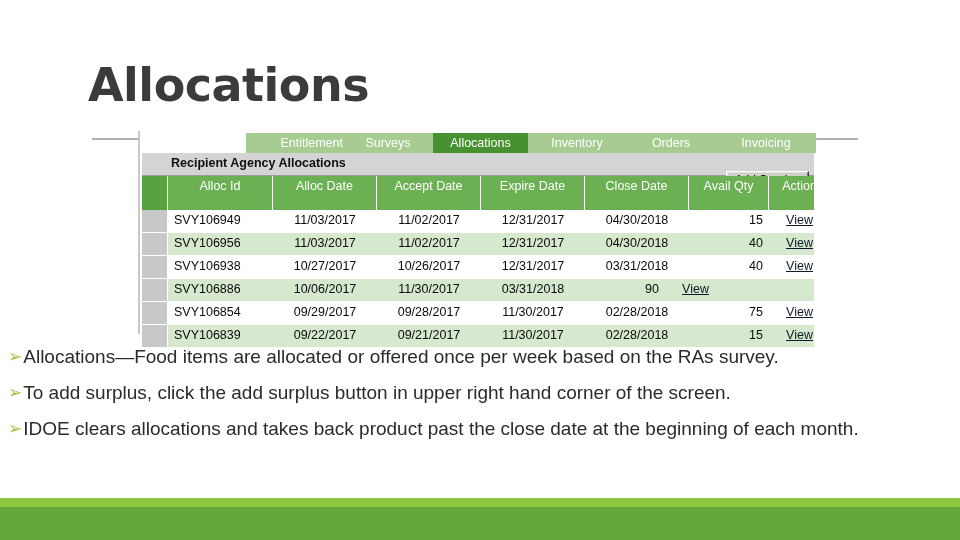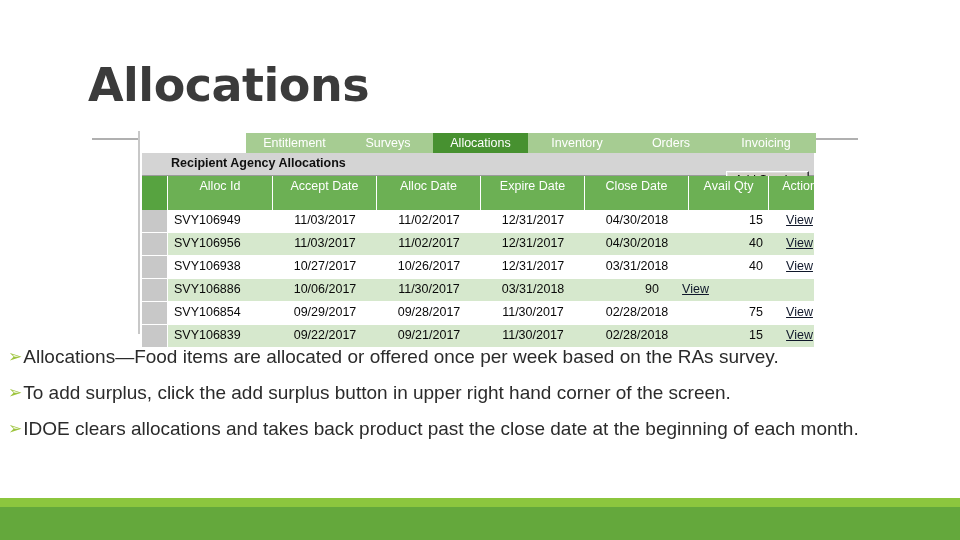--- a/index.html
+++ b/index.html
@@ -220,39 +220,39 @@
 
 <div id="slide-title">Allocations</div>
 
 <div class="divider-line" id="divider-left"></div>
 <div class="divider-line" id="divider-right"></div>
 
 <div id="app-screenshot">
 
   <div id="tab-bar">
       <div class="tab" style="flex: 0 0 104px; margin-top: 20px;">Applications</div>
-      <div class="tab" style="flex: 0 0 97px;">Entitlement</div>
+      <div class="tab" style="flex: 0 0 97px; text-align: right;">Entitlement</div>
       <div class="tab" style="flex: 0 0 90px;">Surveys</div>
       <div class="tab active" style="flex: 0 0 95px;">Allocations</div>
       <div class="tab" style="flex: 0 0 98px;">Inventory</div>
       <div class="tab" style="flex: 0 0 90px;">Orders</div>
       <div class="tab" style="flex: 0 0 100px;">Invoicing</div>
     </div>
 
   <div id="section-bar">
     <div id="section-title">Recipient Agency Allocations</div>
     <div id="add-surplus-button">Add Surplus</div>
   </div>
 
   <div id="grid">
       <div class="grid-row header-row">
         <div class="sel-cell"></div>
         <div class="cell c-allocid">Alloc Id</div>
+        <div class="cell c-date">Alloc Date</div>
         <div class="cell c-date">Accept Date</div>
-        <div class="cell c-date">Alloc Date</div>
         <div class="cell c-date">Expire Date</div>
         <div class="cell c-date">Close Date</div>
         <div class="cell c-qty">Avail Qty</div>
         <div class="cell c-action">Action</div>
       </div>
       <div class="grid-row odd">
         <div class="sel-cell"></div>
         <div class="cell c-allocid">SVY106949</div>
         <div class="cell c-date">11/03/2017</div>
         <div class="cell c-date">11/02/2017</div>

